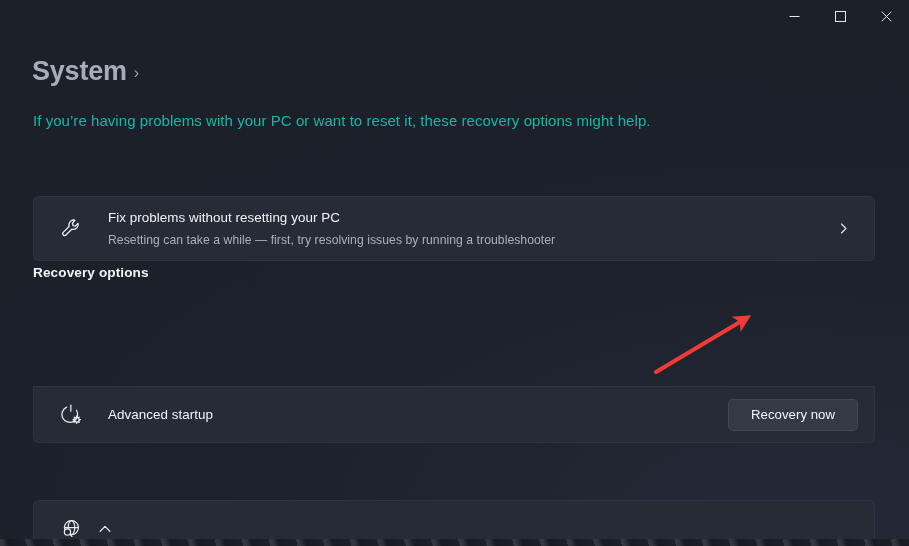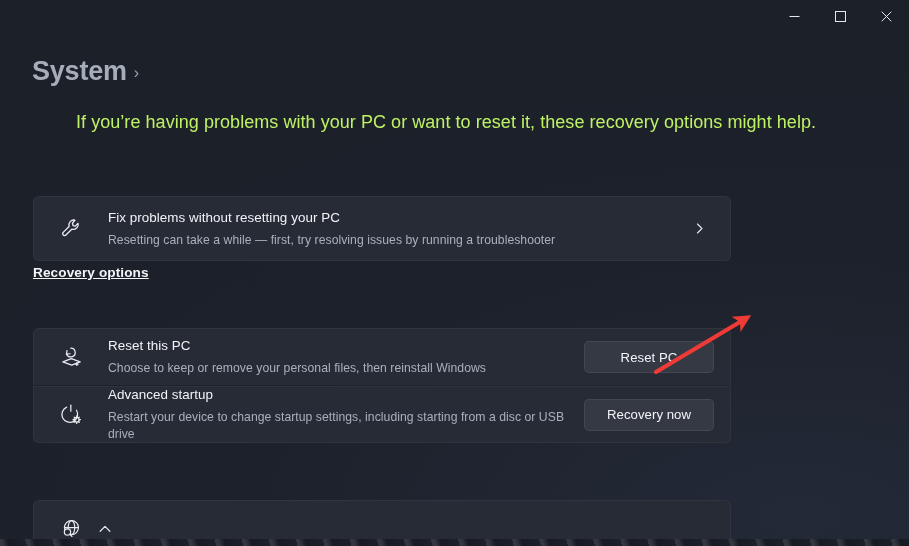--- a/index.html
+++ b/index.html
@@ -104,31 +104,30 @@
   .bc-current {
     font-size: 27px;
     font-weight: 600;
     color: #ffffff;
     letter-spacing: -0.2px;
   }
 
   .page-desc {
     position: absolute;
     left: 33px; top: 80px;
-    font-size: 18px;
-    color: #bef264;
+    font-size: 15px;
+    color: #14b8a6;
     letter-spacing: 0.05px;
-    margin-left: 43px;
   }
 
   
   .card {
     position: absolute;
     left: 33px;
-    width: 698px;
+    width: 842px;
     background: #272b36;
     border-radius: 6px;
     border: 1px solid rgba(255,255,255,0.045);
     display: flex;
     align-items: center;
     padding: 0 16px 0 18px;
   }
 
   .card-icon {
     width: 38px;
@@ -166,21 +165,20 @@
   #card-advanced    { top: 354px; height: 57px; border-radius: 0 0 6px 6px; justify-content: center; }
   #card-help        { top: 468px; height: 58px; border-radius: 6px 6px 0 0; }
 
   .section-heading {
     position: absolute;
     left: 33px; top: 233px;
     font-size: 13.6px;
     font-weight: 700;
     color: #f2f4f7;
     letter-spacing: 0.1px;
-    text-decoration: underline;
   }
 
   
   .action-btn {
     flex: 0 0 auto;
     min-width: 130px;
     height: 32px;
     padding: 0 18px;
     background: #353944;
     border: 1px solid rgba(255,255,255,0.075);
@@ -252,48 +250,32 @@
         </div>
         <div class="card-chevron">
           <svg width="13" height="13" viewBox="0 0 16 16" fill="none" stroke="currentColor" stroke-width="1.5" stroke-linecap="round" stroke-linejoin="round" aria-hidden="true">
             <path d="M5.5 2.5 L11 8 L5.5 13.5"></path>
           </svg>
         </div>
       </div>
 
       <div class="section-heading">Recovery options</div>
 
-      <div class="card" id="card-reset">
-        <div class="card-icon">
-          <svg width="25" height="25" viewBox="0 0 26 26" fill="none" stroke="currentColor" stroke-width="1.3" stroke-linecap="round" stroke-linejoin="round" aria-hidden="true">
-            <path d="M12.2 3.2a4.6 4.6 0 1 1-4.3 6.1"></path>
-            <path d="M8.3 5.9 L7.7 9.6 L11.4 9.1"></path>
-            <path d="M4 17.6 L12.8 14.2 L22 17.6 L13.2 21 Z"></path>
-            <path d="M18.6 18.6 v2.6 M17.3 19.9 h2.6"></path>
-          </svg>
-        </div>
-        <div class="card-text">
-          <div class="card-title">Reset this PC</div>
-          <div class="card-sub">Choose to keep or remove your personal files, then reinstall Windows</div>
-        </div>
-        <button class="action-btn">Reset PC</button>
-      </div>
 
       <div class="card" id="card-advanced">
         <div class="card-icon">
           <svg width="25" height="25" viewBox="0 0 26 26" fill="none" stroke="currentColor" stroke-width="1.3" stroke-linecap="round" stroke-linejoin="round" aria-hidden="true">
             <path d="M12.3 3.3 v6.2"></path>
             <path d="M8 5.4 A8.2 8.2 0 1 0 18.2 8.6"></path>
             <circle cx="18.4" cy="18.4" r="2.5"></circle>
             <path d="M18.4 14.5 v1.1 M18.4 21.2 v1.1 M14.5 18.4 h1.1 M21.2 18.4 h1.1 M15.7 15.7 l0.8 0.8 M20.3 20.3 l0.8 0.8 M21.1 15.7 l-0.8 0.8 M16.5 20.3 l-0.8 0.8"></path>
           </svg>
         </div>
         <div class="card-text">
           <div class="card-title">Advanced startup</div>
-          <div class="card-sub">Restart your device to change startup settings, including starting from a disc or USB drive</div>
         </div>
         <button class="action-btn">Recovery now</button>
       </div>
 
       <div class="card" id="card-help">
         <div class="card-icon">
           <svg width="24" height="24" viewBox="0 0 26 26" fill="none" stroke="currentColor" stroke-width="1.3" stroke-linecap="round" stroke-linejoin="round" aria-hidden="true">
             <circle cx="13.5" cy="11.5" r="7.6"></circle>
             <path d="M5.9 11.5 H21.1"></path>
             <ellipse cx="13.5" cy="11.5" rx="3.6" ry="7.6"></ellipse>

